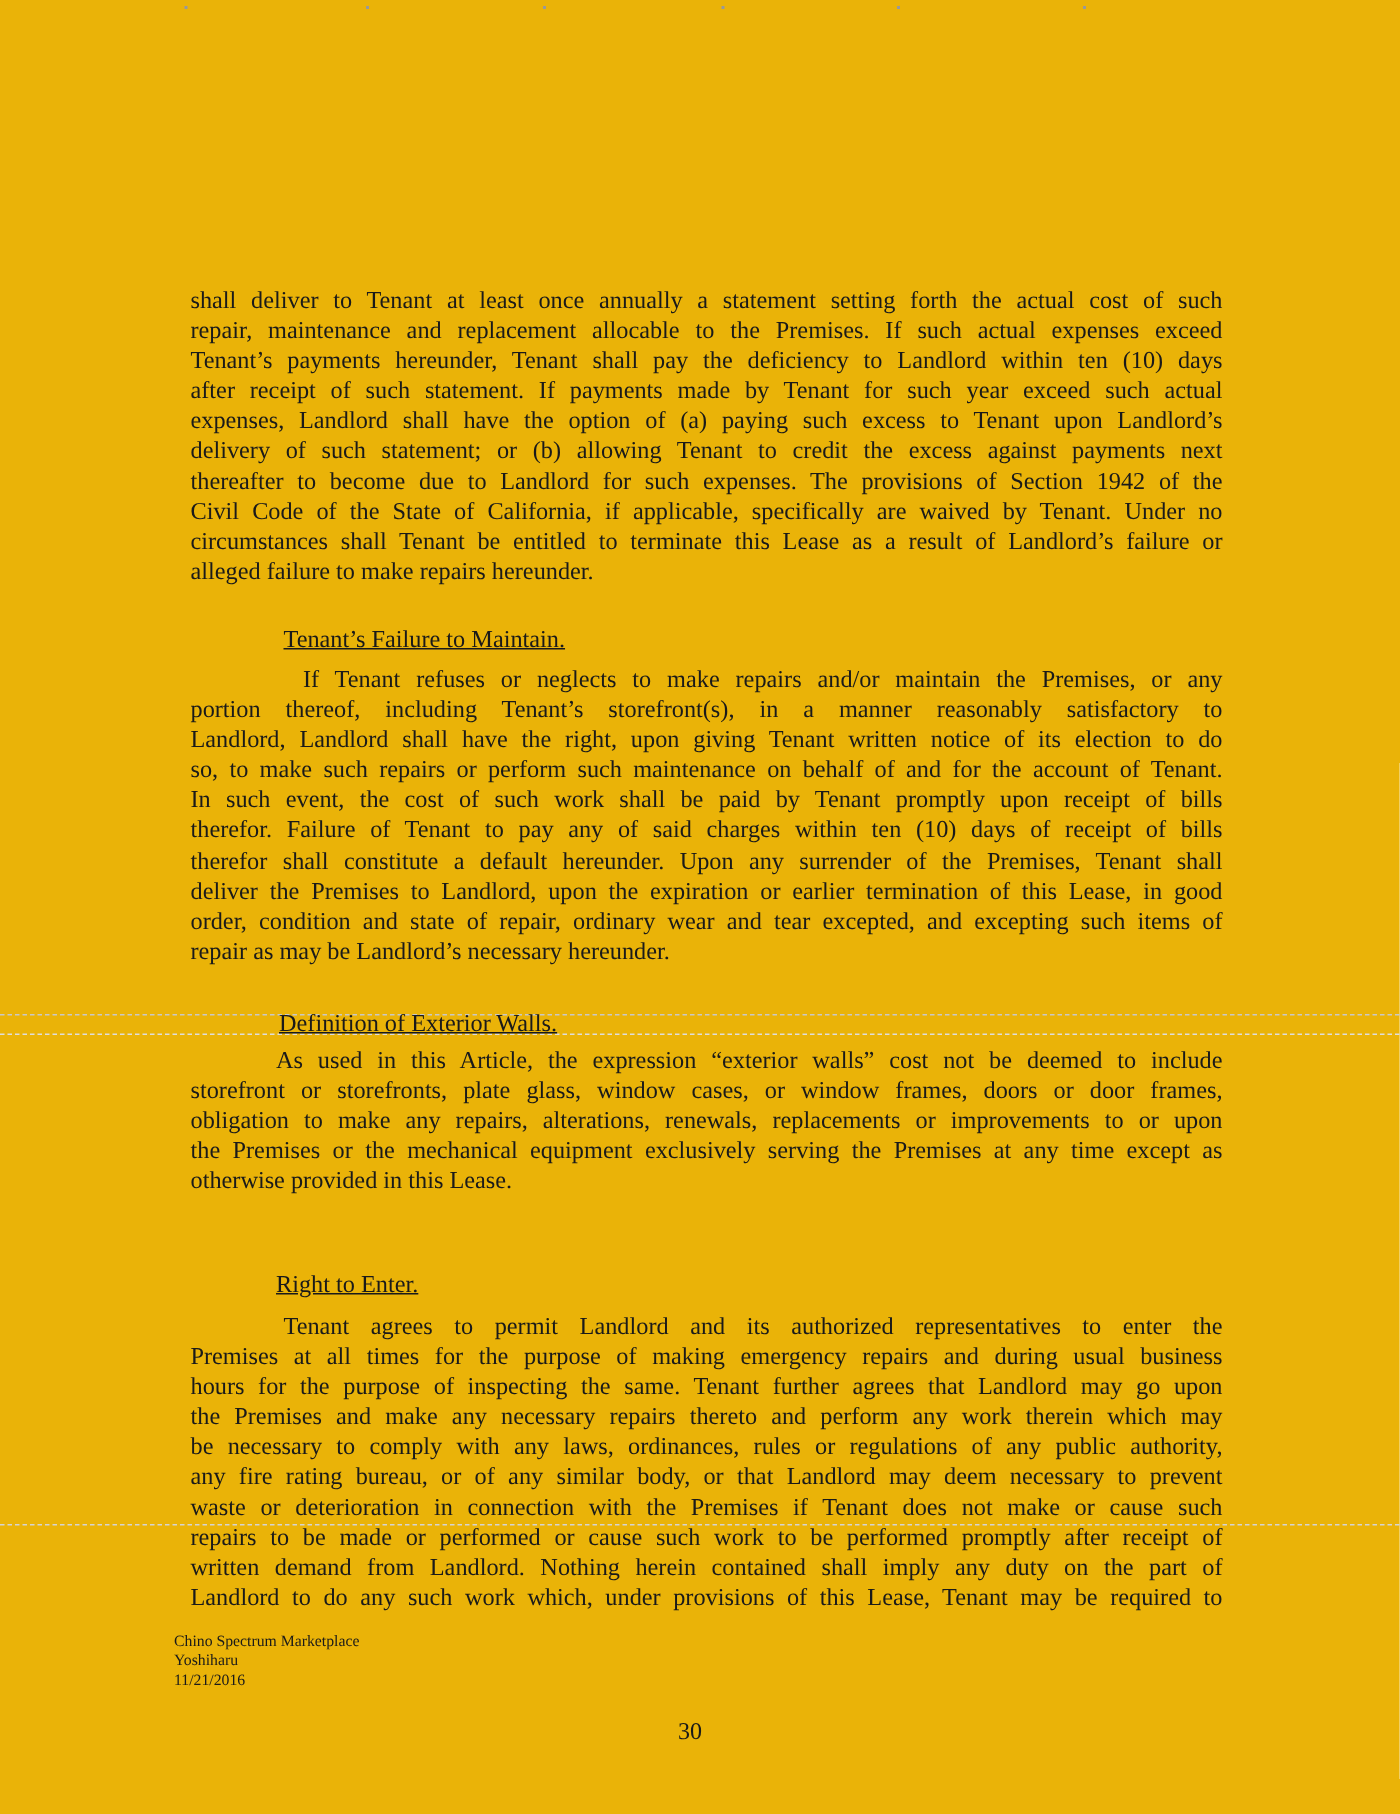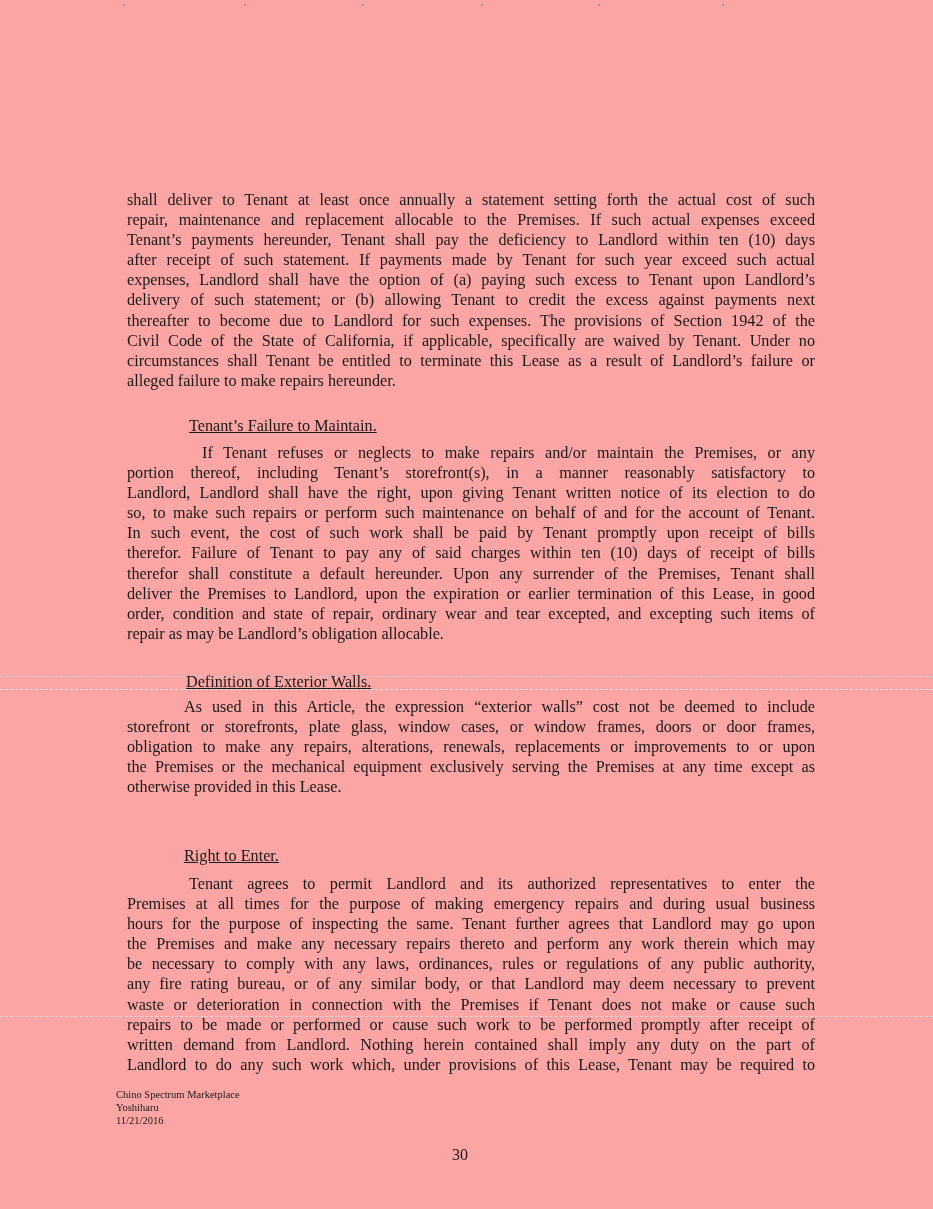--- a/index.html
+++ b/index.html
@@ -13,21 +13,21 @@
     position: relative;
     overflow: hidden;
     font-family: "Liberation Serif", "DejaVu Serif", serif;
     color: #1a1a1a;
   }
   .page {
     position: absolute;
     left: 0; top: 0;
     width: 933px;
     height: 1209px;
-    background: #fca5a5;
+    background: #eab308;
   }
   .scan-specks {
     position: absolute;
     top: 2px; left: 0;
     width: 933px; height: 6px;
   }
   .speck {
     position: absolute;
     width: 2px; height: 2px;
     background: #999;
@@ -112,21 +112,21 @@
   <div class="para" style="top:443px;">
     <span class="line" style="padding-left:75px;">If Tenant refuses or neglects to make repairs and/or maintain the Premises, or any</span>
     <span class="line">portion thereof, including Tenant’s storefront(s), in a manner reasonably satisfactory to</span>
     <span class="line">Landlord, Landlord shall have the right, upon giving Tenant written notice of its election to do</span>
     <span class="line">so, to make such repairs or perform such maintenance on behalf of and for the account of Tenant.</span>
     <span class="line">In such event, the cost of such work shall be paid by Tenant promptly upon receipt of bills</span>
     <span class="line">therefor.  Failure of Tenant to pay any of said charges within ten (10) days of receipt of bills</span>
     <span class="line">therefor shall constitute a default hereunder.  Upon any surrender of the Premises, Tenant shall</span>
     <span class="line">deliver the Premises to Landlord, upon the expiration or earlier termination of this Lease, in good</span>
     <span class="line">order, condition and state of repair, ordinary wear and tear excepted, and excepting such items of</span>
-    <span class="line last">repair as may be Landlord’s obligation allocable.</span>
+    <span class="line last">repair as may be Landlord’s necessary hereunder.</span>
   </div>
 
   <div class="scan-line" style="top:676px;"></div>
   <div class="scan-line" style="top:689px; border-top-color:#dedede;"></div>
 
   <div class="heading" style="left:174px; top:660px;">Definition of Exterior Walls.</div>
 
   <div class="para" style="top:697px;">
     <span class="line" style="padding-left:57px;">As used in this Article, the expression “exterior walls” cost not be deemed to include</span>
     <span class="line">storefront or storefronts, plate glass, window cases, or window frames, doors or door frames,</span>

